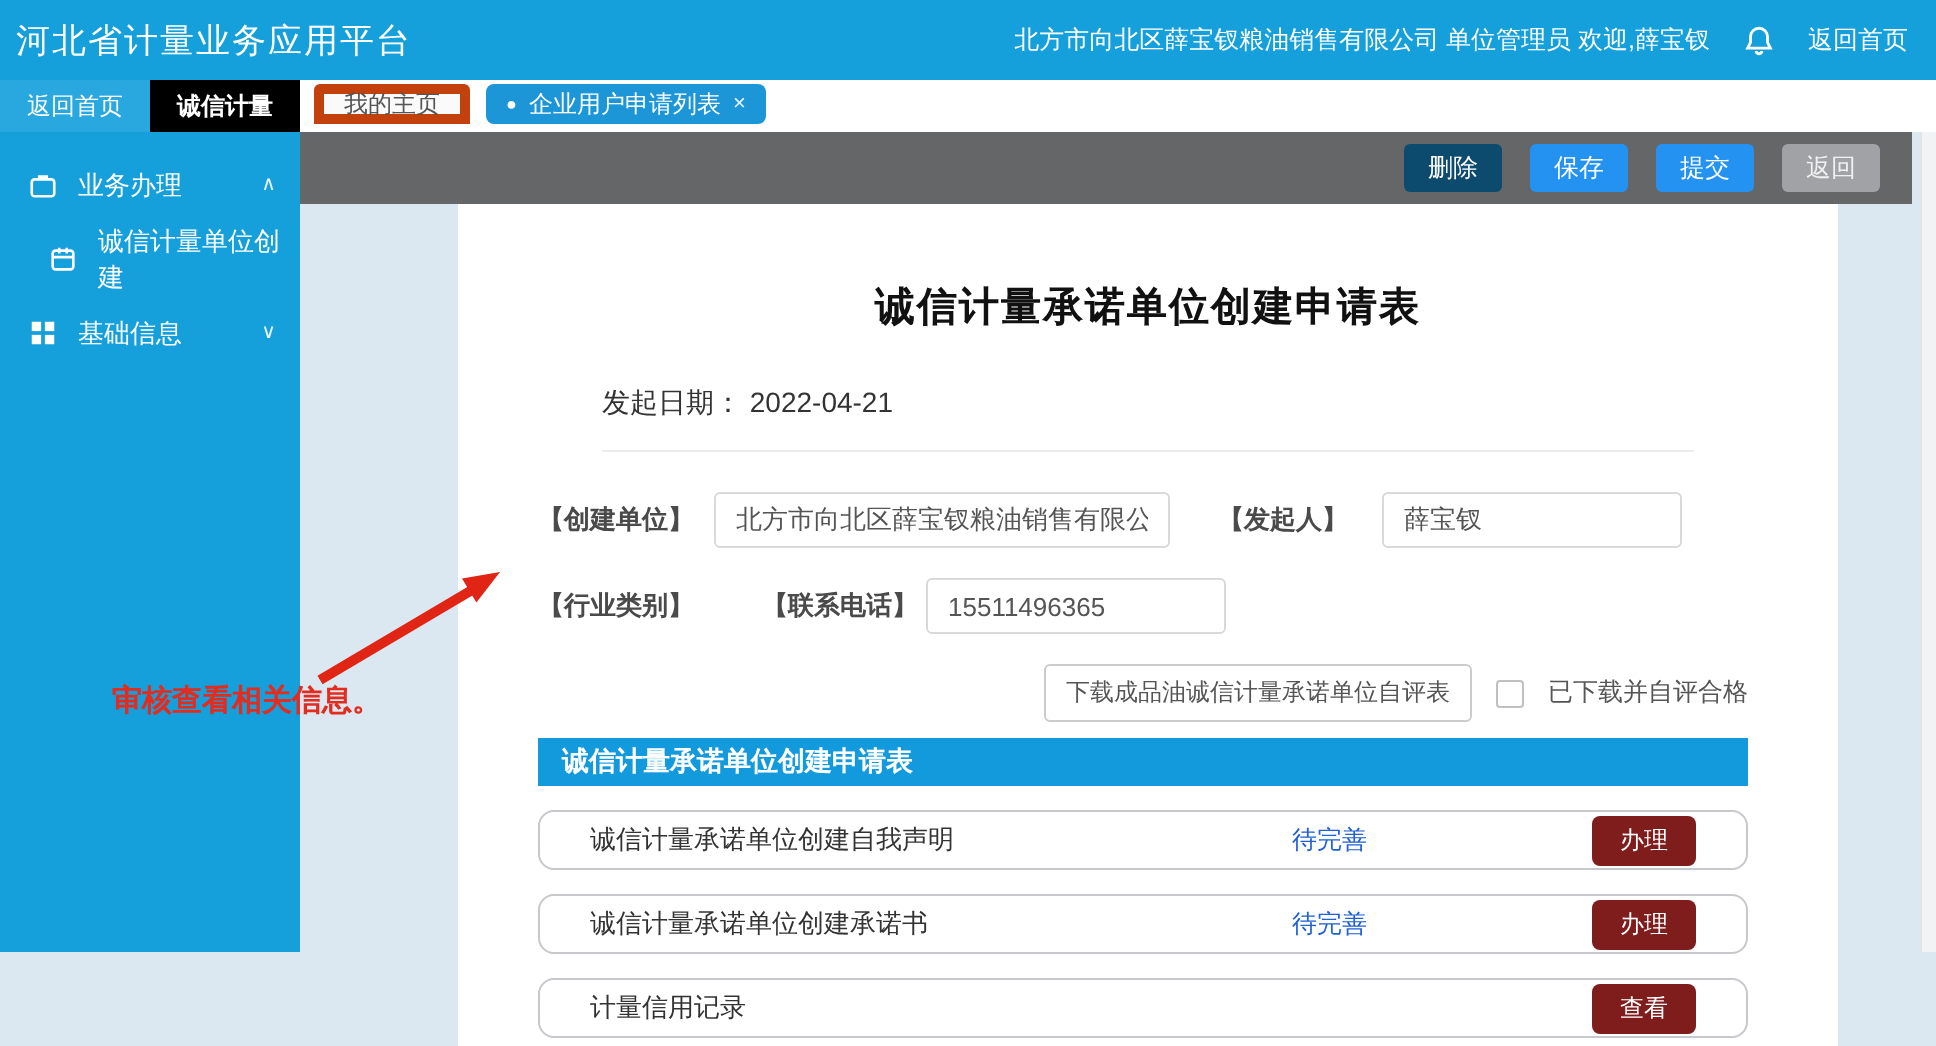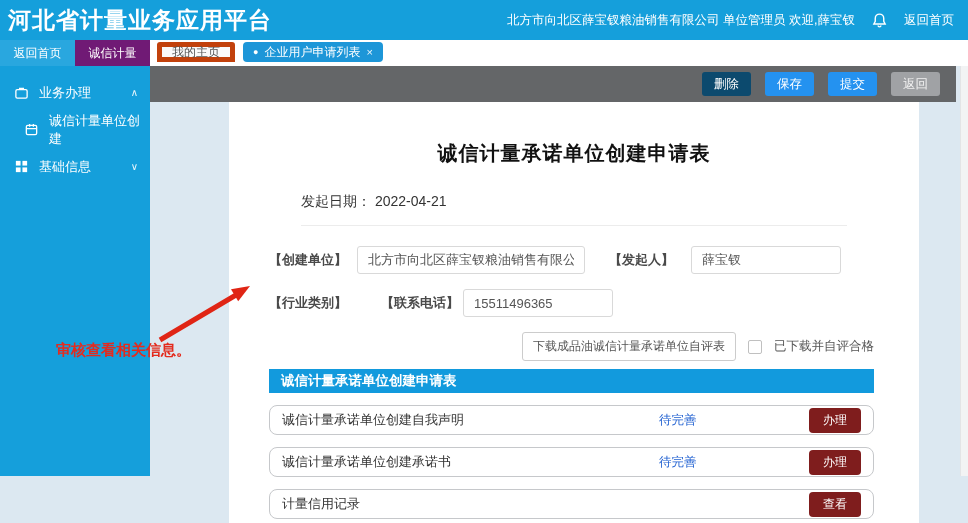--- a/index.html
+++ b/index.html
@@ -3,32 +3,32 @@
 <meta charset="utf-8">
 <style>
   * { margin:0; padding:0; box-sizing:border-box; }
   html,body { width:968px; height:523px; overflow:hidden;
     font-family:"Liberation Sans","DejaVu Sans",sans-serif; }
   body { position:relative; background:#dce8f1; }
 
   
   .app-header { height:40px; background:#159fdb; display:flex; align-items:center;
     justify-content:space-between; padding:0 14px 0 8px; color:#fff; }
-  .app-title { font-size:23px; font-weight:bold; letter-spacing:1px; }
+  .app-title { font-size:17px; font-weight:normal; letter-spacing:1px; }
   .header-right { display:flex; align-items:center; gap:16px; font-size:12.5px; }
   .bell { width:17px; height:17px; }
   .home-link { cursor:pointer; }
 
   
   .nav-row { height:26px; display:flex; background:#fff; }
   .nav-left { width:150px; display:flex; flex:none; }
   .nav-cell { width:75px; display:flex; align-items:center; justify-content:center;
     color:#fff; font-size:12px; }
   .nav-cell.home { background:#29a7df; }
-  .nav-cell.module { background:#701a75; }
+  .nav-cell.module { background:#000000;font-weight:bold; }
   .tab-strip { flex:1; display:flex; align-items:flex-start; padding-top:2px; gap:8px;
     padding-left:7px; background:#fff; }
   .tab { height:20px; display:flex; align-items:center; gap:6px; font-size:12px;
     padding:0 10px; border-radius:3px 3px 0 0; }
   .tab.inactive { background:#fafafa; border:5px solid #c2410c; color:#555; }
   .tab.active { background:#1d96d8; color:#fff; border-radius:4px; }
   .tab .dot { font-size:9px; }
   .tab .close { font-size:11px; opacity:.9; cursor:pointer; }
 
   
@@ -76,21 +76,21 @@
   .dl-btn { background:#fff; border:1px solid #ccc; border-radius:3px; padding:5px 10px;
     font-size:12px; color:#555; cursor:pointer; font-family:inherit; }
   .cbx { width:14px; height:14px; border:1px solid #c0c0c0; border-radius:2px;
     background:#fff; cursor:pointer; flex:none; }
   .cbx-label { font-size:12.5px; color:#555; }
 
   .checklist { margin:0 45px 0 40px; }
   .section-bar { height:24px; background:#129add; color:#fff; font-size:13.5px;
     font-weight:bold; display:flex; align-items:center; padding-left:12px; }
   .check-row { height:30px; border:1px solid #c6c8cb; border-radius:8px; margin-top:12px;
-    display:flex; align-items:center; padding:0 12px; background:#fff; }
+    display:flex; align-items:center; padding:0 25px; background:#fff; }
   .check-title { flex:1; font-size:13px; color:#333; }
   .check-status { width:150px; font-size:12.5px; color:#2161d1; }
   .act-btn { background:#7f1d1d; color:#fff; border:none; border-radius:4px;
     padding:4px 14px; font-size:12px; cursor:pointer; font-family:inherit; }
 
   
   .annotation { position:absolute; left:0; top:0; width:968px; height:523px;
     pointer-events:none; z-index:5; }
   .anno-text { position:absolute; left:56px; top:341px; color:#e32b1e; font-size:15px;
     font-weight:bold; }

